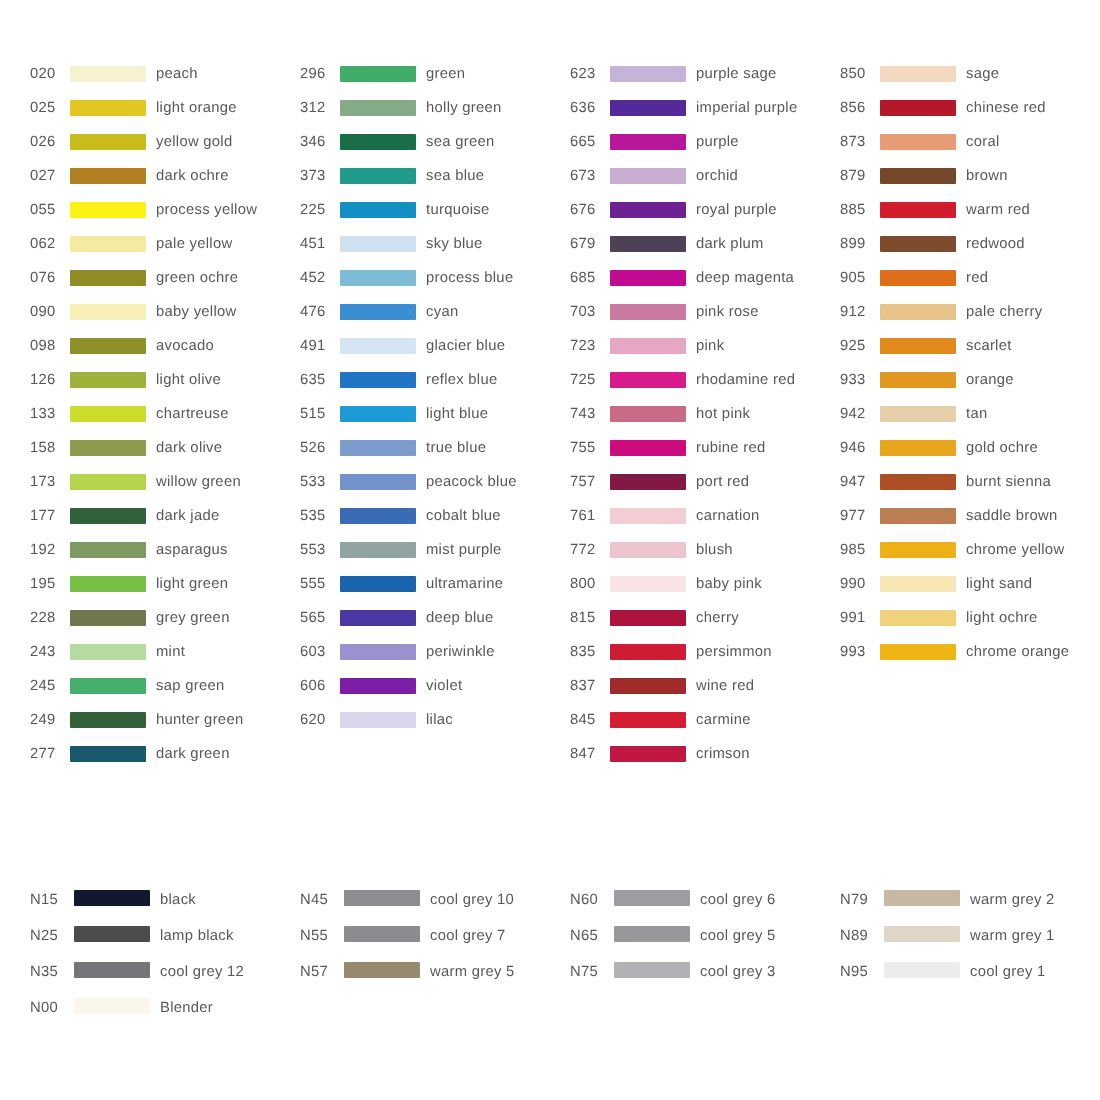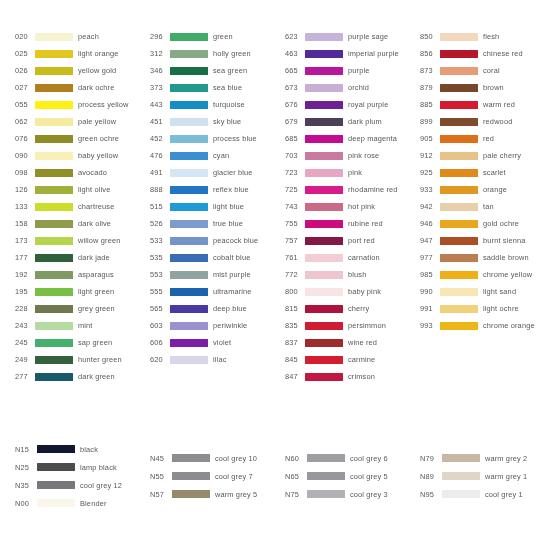--- a/index.html
+++ b/index.html
@@ -67,21 +67,21 @@
   }
 
   
   .neutrals {
     position: absolute;
     left: 6px;
     top: 440px;
     width: 538px;
     display: flex;
     flex-direction: row;
-    align-items: center;
+    align-items: flex-start;
   }
   .neutral-column {
     width: 135px;
     flex: 0 0 135px;
     display: flex;
     flex-direction: column;
   }
   .neutral-column .code {
     width: 29px;
     flex: 0 0 29px;
@@ -220,21 +220,21 @@
           <div class="code">346</div>
           <div class="swatch" style="background-color: rgb(23, 110, 71);"></div>
           <div class="cname">sea green</div>
         </div>
         <div class="swatch-row">
           <div class="code">373</div>
           <div class="swatch" style="background-color: rgb(33, 154, 140);"></div>
           <div class="cname">sea blue</div>
         </div>
         <div class="swatch-row">
-          <div class="code">443</div>
+          <div class="code">225</div>
           <div class="swatch" style="background-color: rgb(20, 143, 196);"></div>
           <div class="cname">turquoise</div>
         </div>
         <div class="swatch-row">
           <div class="code">451</div>
           <div class="swatch" style="background-color: rgb(207, 224, 239);"></div>
           <div class="cname">sky blue</div>
         </div>
         <div class="swatch-row">
           <div class="code">452</div>
@@ -245,21 +245,21 @@
           <div class="code">476</div>
           <div class="swatch" style="background-color: rgb(59, 142, 210);"></div>
           <div class="cname">cyan</div>
         </div>
         <div class="swatch-row">
           <div class="code">491</div>
           <div class="swatch" style="background-color: rgb(212, 229, 243);"></div>
           <div class="cname">glacier blue</div>
         </div>
         <div class="swatch-row">
-          <div class="code">888</div>
+          <div class="code">635</div>
           <div class="swatch" style="background-color: rgb(34, 116, 196);"></div>
           <div class="cname">reflex blue</div>
         </div>
         <div class="swatch-row">
           <div class="code">515</div>
           <div class="swatch" style="background-color: rgb(30, 154, 214);"></div>
           <div class="cname">light blue</div>
         </div>
         <div class="swatch-row">
           <div class="code">526</div>
@@ -307,21 +307,21 @@
           <div class="cname">lilac</div>
         </div>
       </div>
       <div class="color-column">
         <div class="swatch-row">
           <div class="code">623</div>
           <div class="swatch" style="background-color: rgb(198, 180, 216);"></div>
           <div class="cname">purple sage</div>
         </div>
         <div class="swatch-row">
-          <div class="code">463</div>
+          <div class="code">636</div>
           <div class="swatch" style="background-color: rgb(84, 42, 155);"></div>
           <div class="cname">imperial purple</div>
         </div>
         <div class="swatch-row">
           <div class="code">665</div>
           <div class="swatch" style="background-color: rgb(184, 23, 156);"></div>
           <div class="cname">purple</div>
         </div>
         <div class="swatch-row">
           <div class="code">673</div>
@@ -411,21 +411,21 @@
         <div class="swatch-row">
           <div class="code">847</div>
           <div class="swatch" style="background-color: rgb(192, 24, 64);"></div>
           <div class="cname">crimson</div>
         </div>
       </div>
       <div class="color-column">
         <div class="swatch-row">
           <div class="code">850</div>
           <div class="swatch" style="background-color: rgb(241, 216, 190);"></div>
-          <div class="cname">flesh</div>
+          <div class="cname">sage</div>
         </div>
         <div class="swatch-row">
           <div class="code">856</div>
           <div class="swatch" style="background-color: rgb(181, 24, 43);"></div>
           <div class="cname">chinese red</div>
         </div>
         <div class="swatch-row">
           <div class="code">873</div>
           <div class="swatch" style="background-color: rgb(232, 156, 118);"></div>
           <div class="cname">coral</div>

